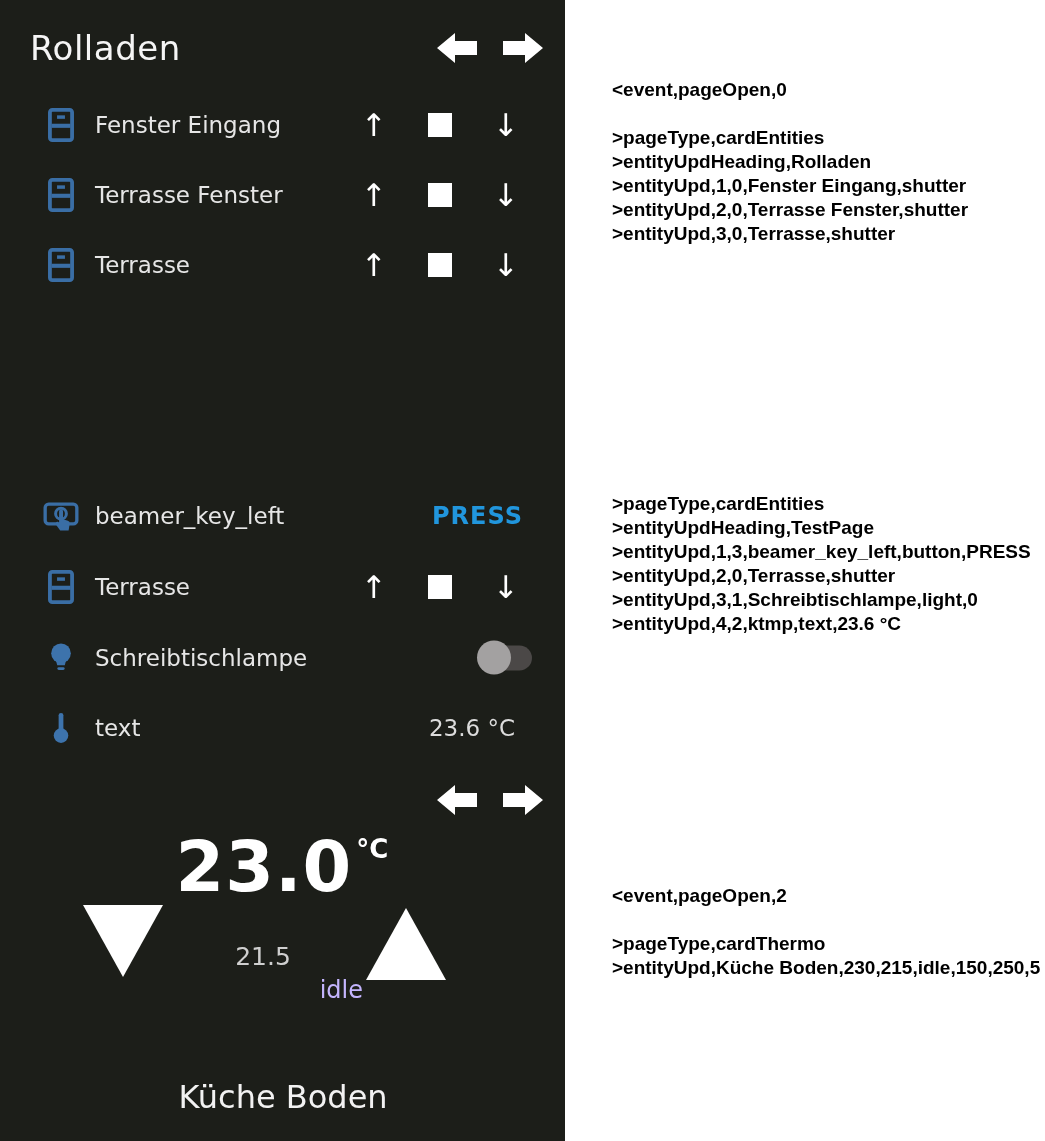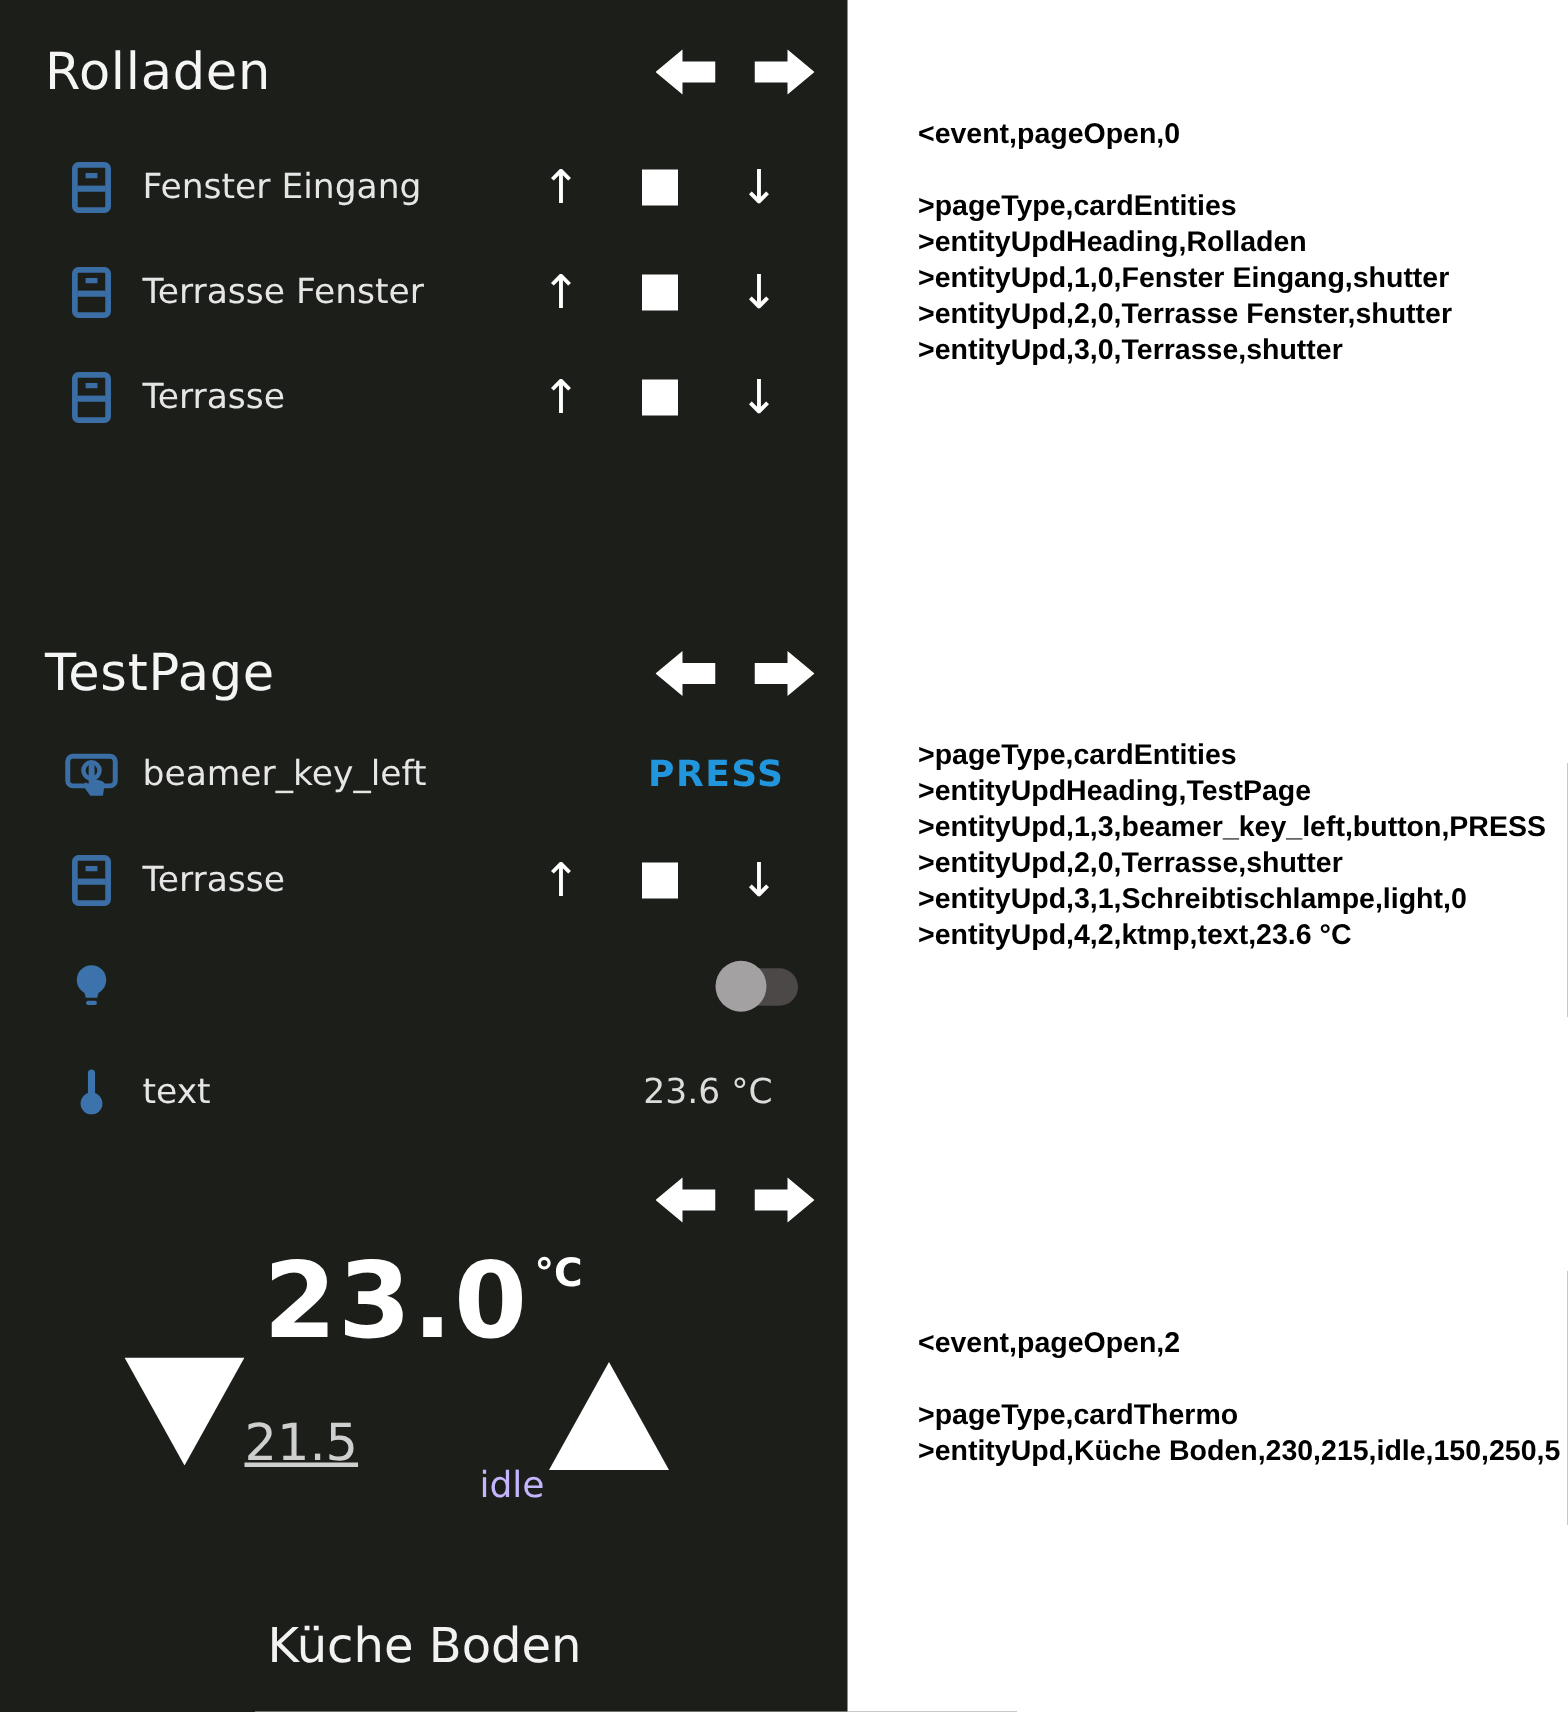--- a/index.html
+++ b/index.html
@@ -41,22 +41,22 @@
                   border-radius:13px; background:#4b4847; }
   .toggle-knob { position:absolute; left:-3px; top:-5px; width:34px; height:34px;
                  border-radius:50%; background:#a3a1a1; }
 
   
   .thermo-temp { position:absolute; left:150px; top:56px; width:260px; text-align:center;
                  white-space:nowrap; }
   .thermo-temp .num { color:#ffffff; font-size:70px; font-weight:700; letter-spacing:1px; }
   .thermo-temp .unit { color:#ffffff; font-size:26px; font-weight:700;
                        vertical-align:top; position:relative; top:8px; left:4px; }
-  .thermo-setpoint { position:absolute; left:163px; top:172px; width:200px; 
-                     color:#cfcfcf; font-size:34px;text-decoration:underline; }
+  .thermo-setpoint { position:absolute; left:163px; top:172px; width:200px; text-align:center;
+                     color:#cfcfcf; font-size:25px; }
   .thermo-state { position:absolute; left:163px; top:206px; width:200px; text-align:right;
                   color:#c4b5fd; font-size:24px; }
   .tri { position:absolute; width:80px; height:72px; display:block; }
   .tri polygon { fill:#ffffff; }
   .thermo-title { position:absolute; left:83px; top:308px; width:400px; text-align:center;
                   color:#f2f2f2; font-size:32px; }
 
   
   .proto-block { position:absolute; left:612px; width:430px;
                  font-family:"Liberation Sans", sans-serif; font-weight:bold;
@@ -138,31 +138,20 @@
               <div class="stop-square"></div>
             </div>
           <div class="ctl-cell">
               <span class="ctl-arrow">↓</span>
             </div>
         </div>
       </div>
     </div>
 
     <div class="screen" style="top:415px; height:355px;">
-      <div class="screen-header" style="top:12px; height:44px;">
-        <div class="screen-title">TestPage</div>
-        <div class="nav-arrows">
-          <svg class="nav-arrow" viewBox="0 0 40 36">
-              <polygon points="0,18 18,3 18,11 40,11 40,25 18,25 18,33"></polygon>
-            </svg>
-          <svg class="nav-arrow" viewBox="0 0 40 36">
-              <polygon points="40,18 22,3 22,11 0,11 0,25 22,25 22,33"></polygon>
-            </svg>
-        </div>
-      </div>
 
       <div class="entity-row" style="top:66px;">
         <svg class="entity-icon" viewBox="0 0 24 24">
           <rect x="2" y="4.5" width="20" height="12.5" rx="2.2" fill="none" stroke="#3a6ea5" stroke-width="2.1"></rect>
           <circle cx="12" cy="10.5" r="3.4" fill="none" stroke="#3a6ea5" stroke-width="1.9"></circle>
           <path d="M10.8 9 a1.25 1.25 0 0 1 2.5 0 v5.1 l3 .85 a1.7 1.7 0 0 1 1.2 1.9 l-.7 4.3 h-5.3 l-3.2-4.4 1.3-1.3 1.2 1z" fill="#3a6ea5"></path>
         </svg>
         <div class="entity-label">beamer_key_left</div>
         <div class="press-label">PRESS</div>
       </div>
@@ -186,20 +175,21 @@
             </div>
         </div>
       </div>
 
       <div class="entity-row" style="top:208px;">
         <svg class="entity-icon" viewBox="0 0 24 24">
           <circle cx="12" cy="9" r="6.2" fill="#3d73ac"></circle>
           <path d="M8.6 12.8 h6.8 l-1 3.7 h-4.8 z" fill="#3d73ac"></path>
           <rect x="9.7" y="17.8" width="4.6" height="1.8" rx="0.9" fill="#3d73ac"></rect>
         </svg>
+        <div class="entity-label">Schreibtischlampe</div>
         <div class="toggle">
           <div class="toggle-track"></div>
           <div class="toggle-knob"></div>
         </div>
       </div>
 
       <div class="entity-row" style="top:278px;">
         <svg class="entity-icon" viewBox="0 0 24 24">
           <rect x="10.5" y="2.5" width="3" height="11.5" rx="1.5" fill="#3d73ac"></rect>
           <circle cx="12" cy="16.8" r="4.6" fill="#3d73ac"></circle>

